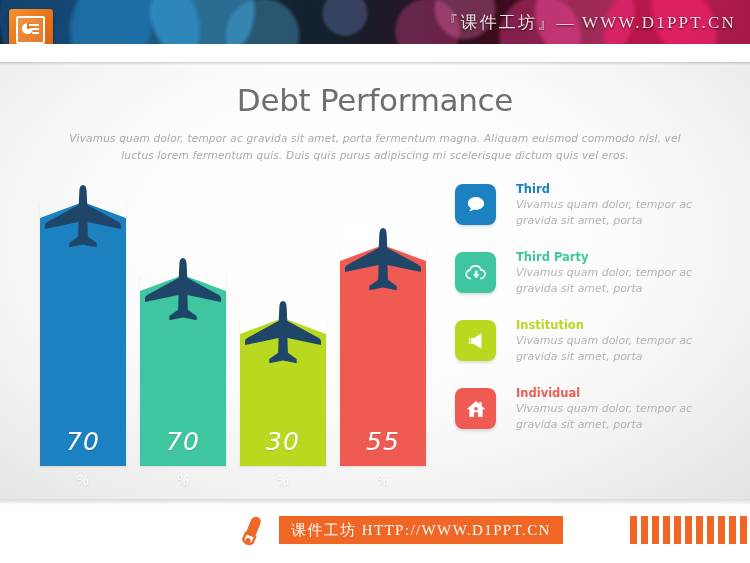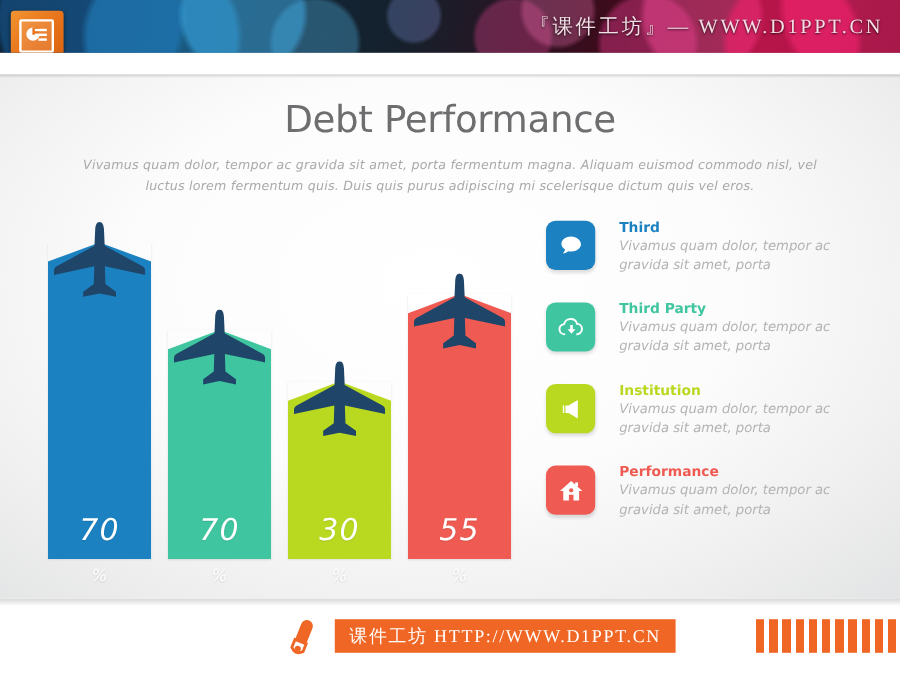--- a/index.html
+++ b/index.html
@@ -363,21 +363,21 @@
         <div class="legend-desc">Vivamus quam dolor, tempor ac gravida sit amet, porta</div>
       </div>
       <div class="legend-item">
         <div class="legend-icon" style="background: rgb(239, 91, 82);">
           <svg viewBox="0 0 24 24" width="22" height="22">
         <path fill="#ffffff" d="M12 3.2 1.8 12.2h3v8.6h5.1v-5.2h4.2v5.2h5.1v-8.6h3z"></path>
         <rect fill="#ffffff" x="15.6" y="4.4" width="2.6" height="3.6"></rect>
         <circle cx="12" cy="11.6" r="1.9" fill="#ef5b52"></circle>
       </svg>
         </div>
-        <div class="legend-title" style="color: rgb(239, 91, 82);">Performance</div>
+        <div class="legend-title" style="color: rgb(239, 91, 82);">Individual</div>
         <div class="legend-desc">Vivamus quam dolor, tempor ac gravida sit amet, porta</div>
       </div>
     </div>
 </div>
 
 <div id="footer">
   <svg id="pencil" viewBox="0 0 36 36">
     <g transform="rotate(22 18 18)">
       <rect x="13" y="3" width="10" height="22" rx="5" fill="#ef6625"></rect>
       <path d="M13 22 L23 22 L23 29 Q18 34 13 29 Z" fill="#ffffff" stroke="#ef6625" stroke-width="2.4"></path>

